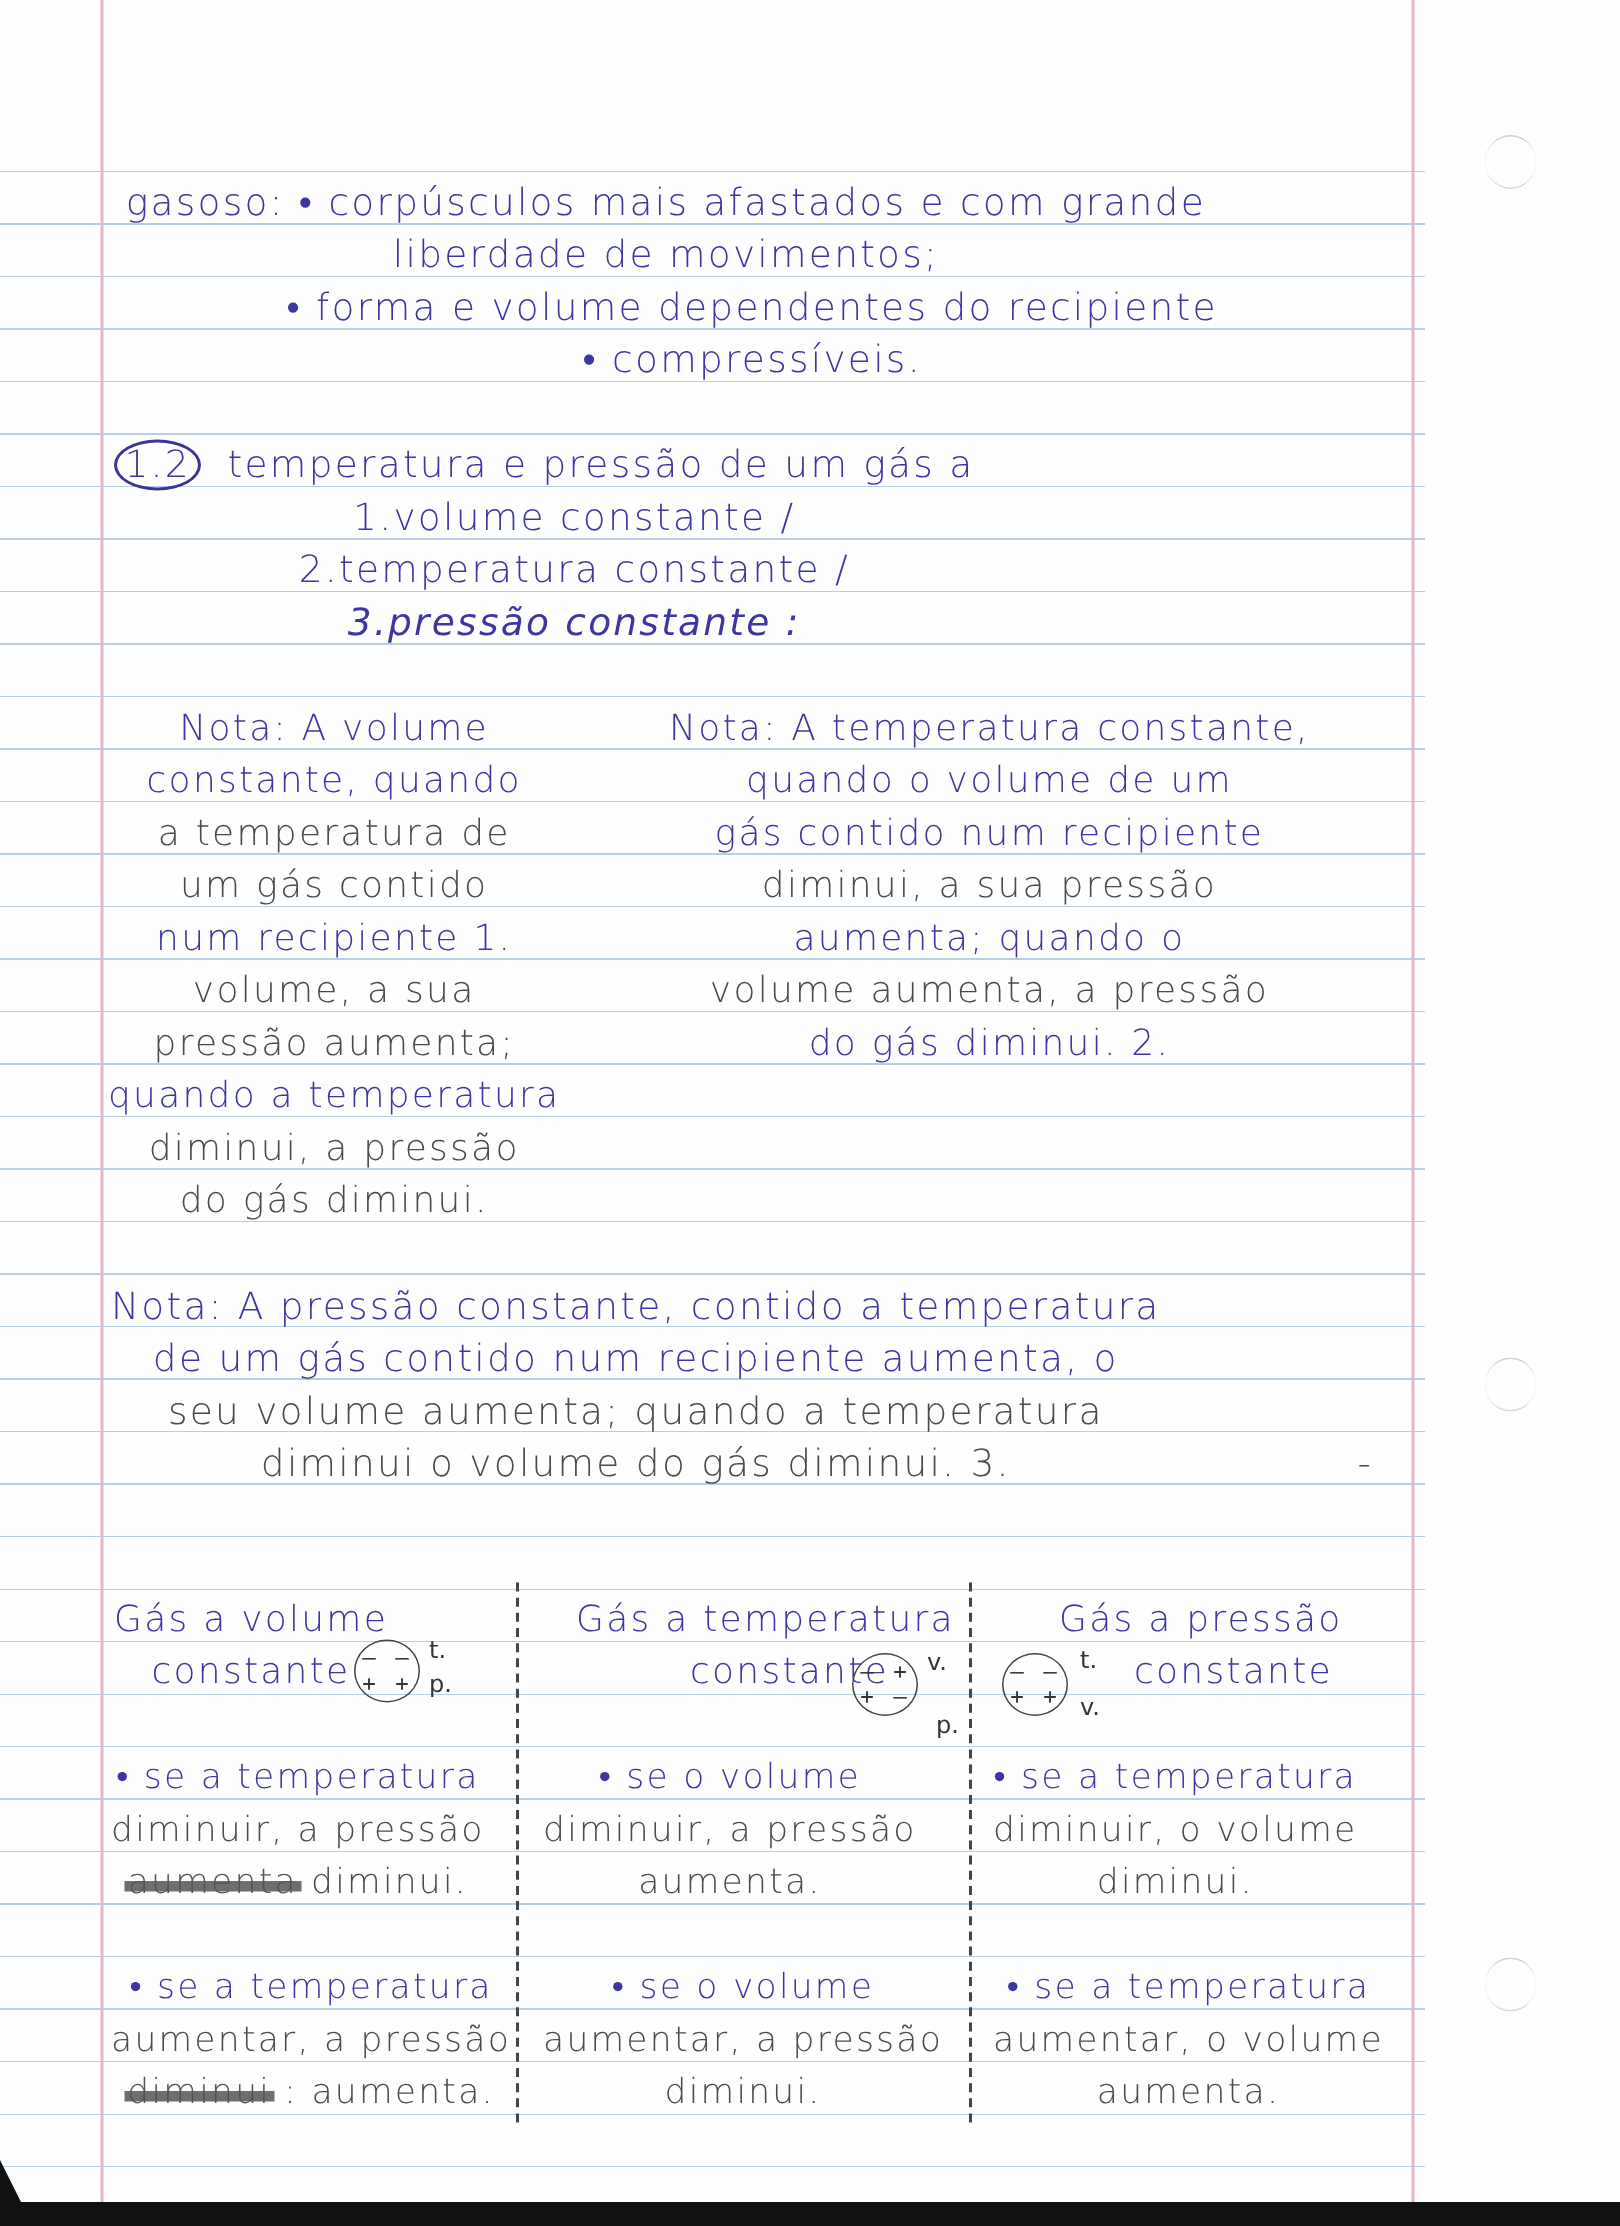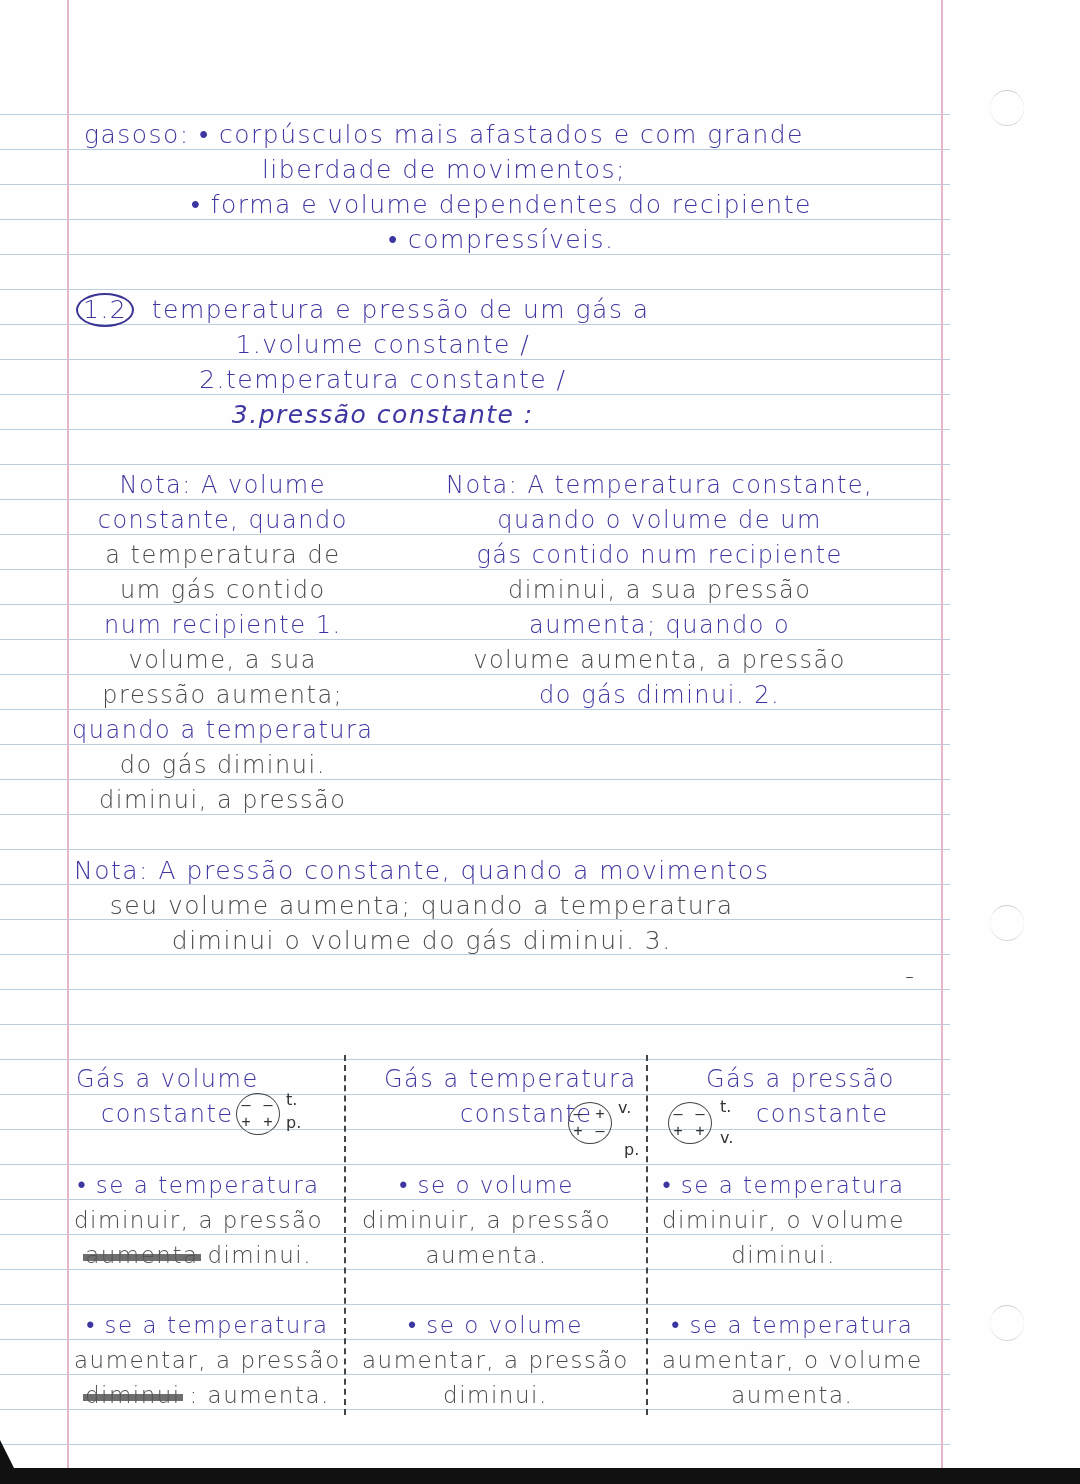--- a/index.html
+++ b/index.html
@@ -90,36 +90,37 @@
 
   <div class="hw" style="left:72px; top:468px; font-size:24px;">
     <span class="line blue">Nota: A volume</span>
     <span class="line blue">constante, quando</span>
     <span class="line gray">a temperatura de</span>
     <span class="line gray">um gás contido</span>
     <span class="line blue">num recipiente 1.</span>
     <span class="line gray">volume, a sua</span>
     <span class="line gray">pressão aumenta;</span>
     <span class="line blue">quando a temperatura</span>
+    <span class="line gray">diminui, a pressão</span>
     <span class="line gray">do gás diminui.</span>
-    <span class="line gray">diminui, a pressão</span>
   </div>
 
   <div class="hw" style="left:446px; top:468px; font-size:24px;">
     <span class="line blue">Nota: A temperatura constante,</span>
     <span class="line blue">quando o volume de um</span>
     <span class="line blue">gás contido num recipiente</span>
     <span class="line gray">diminui, a sua pressão</span>
     <span class="line blue">aumenta; quando o</span>
     <span class="line gray">volume aumenta, a pressão</span>
     <span class="line blue">do gás diminui. 2.</span>
   </div>
 
   <div class="hw" style="left:74px; top:853px; font-size:25px;">
-    <span class="line blue">Nota: A pressão constante, quando a movimentos</span>
+    <span class="line blue">Nota: A pressão constante, contido a temperatura</span>
+    <span class="line blue">de um gás contido num recipiente aumenta, o</span>
     <span class="line gray">seu volume aumenta; quando a temperatura</span>
     <span class="line gray">diminui o volume do gás diminui. 3.</span>
   </div>
   <div class="hw gray" style="left:905px; top:958px;">-</div>
 
   <div class="divider" style="left:344px; top:1055px; height:360px;"></div>
   <div class="divider" style="left:646px; top:1055px; height:360px;"></div>
 
   <div class="hw blue" style="left:76px; top:1062px; font-size:24px;">
     <span class="line">Gás a volume</span>

